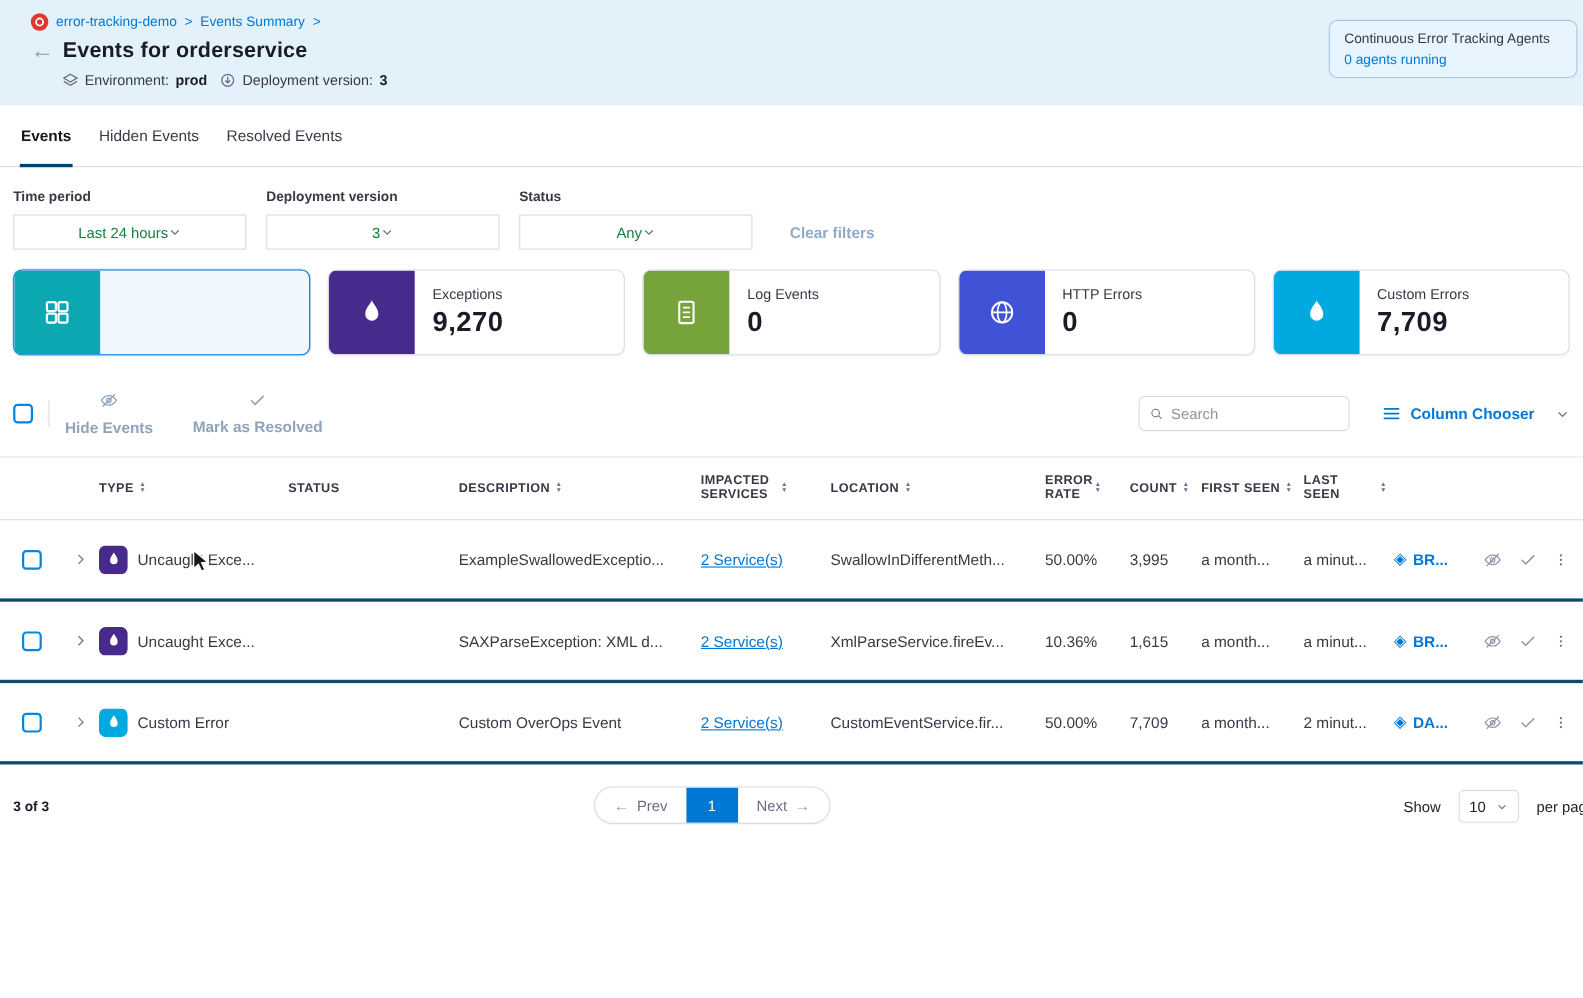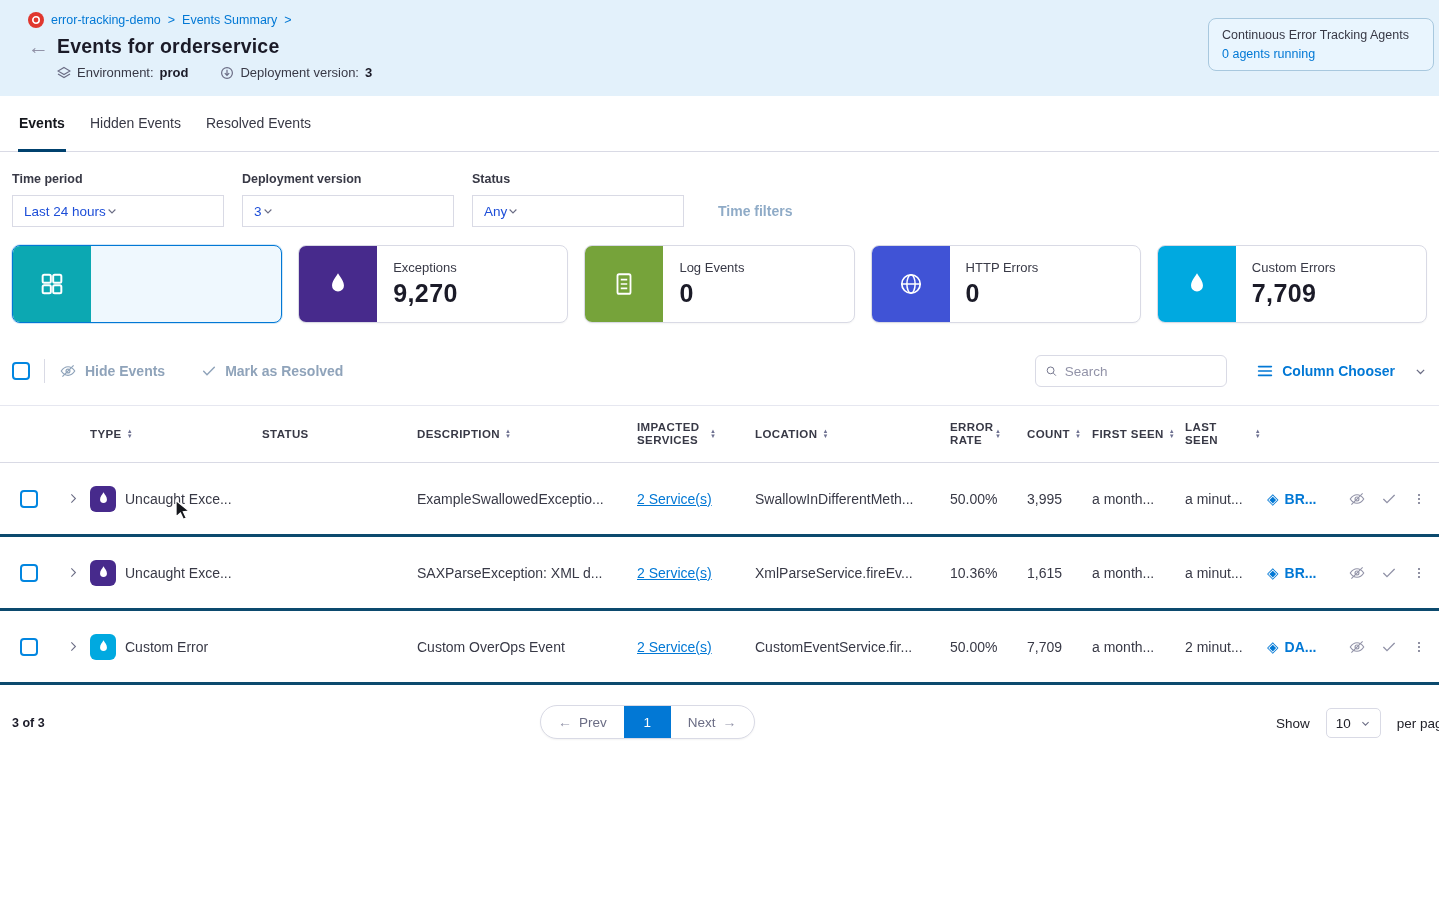--- a/index.html
+++ b/index.html
@@ -13,53 +13,53 @@
   
   .header { background:#e3f1fb; padding:12px 16px 14px 28px; position:relative; height:96px; }
   .breadcrumb { display:flex; align-items:center; gap:7px; font-size:12.5px; }
   .crumb { color:#0278d5; cursor:pointer; }
   .crumb-sep { color:#0278d5; }
   .logo { width:16px; height:16px; border-radius:50%; background:#e0372e; display:inline-flex; align-items:center; justify-content:center; flex:0 0 16px; }
   .logo svg { display:block; }
   .title-row { display:flex; align-items:center; gap:11px; margin-top:7px; }
   .back-arrow { color:#9293a8; font-size:21px; line-height:20px; cursor:pointer; width:18px; }
   .page-title { font-size:19.5px; font-weight:bold; color:#1b1b28; letter-spacing:.2px; }
-  .meta-row { display:flex; gap:32px; margin-top:7px; margin-left:29px; font-size:13px; color:#383946; align-items:flex-end; }
+  .meta-row { display:flex; gap:12px; margin-top:7px; margin-left:29px; font-size:13px; color:#383946; align-items:flex-end; }
   .meta-item { display:flex; gap:6px; align-items:center; }
   .meta-item b { color:#1b1b28; }
   .agents-box { position:absolute; right:5px; top:18px; width:226px; background:#e9f5fe; border:1px solid #a8c8de; border-radius:8px; padding:9px 13px; }
   .agents-title { font-size:12.5px; color:#383946; }
   .agents-status { font-size:12.5px; color:#0278d5; margin-top:5px; cursor:pointer; }
 
   
   .tabs { display:flex; background:#fff; border-bottom:1px solid #d9dae5; padding:0 18px; height:56px; align-items:stretch; }
   .tab { display:flex; align-items:center; margin-right:23px; font-size:14px; color:#383946; cursor:pointer; border-bottom:3px solid transparent; margin-bottom:-1px; padding:0 1px; }
   .tab.active { color:#14161c; font-weight:bold; border-bottom-color:#00416e; }
 
   
   .filters { display:flex; padding:20px 12px 16px; gap:18px; align-items:flex-end; }
   .filter-label { font-size:12.5px; font-weight:bold; color:#383946; margin-bottom:9px; }
-  .select { width:212px; height:32px; border:1px solid #d9dae5; border-radius:0; background:#fff; display:flex; align-items:center; justify-content:flex-start; padding:0 11px; font-size:13.5px; color:#1d4ed8; cursor:pointer; }
+  .select { width:212px; height:32px; border:1px solid #d9dae5; border-radius:0; background:#fff; display:flex; align-items:center; justify-content:center; padding:0 11px; font-size:13.5px; color:#15803d; cursor:pointer; }
   .clear-filters { margin-left:16px; padding-bottom:8px; font-size:14px; color:#8fabc7; font-weight:bold; cursor:pointer; }
 
   
   .cards { display:flex; gap:16px; padding:0 12px; margin-top:2px; }
   .card { flex:1; height:78px; background:#fff; border:1px solid #d9dae5; border-radius:8px; display:flex; align-items:stretch; overflow:hidden; cursor:pointer; box-shadow:0 1px 2px rgba(0,0,0,.04); }
   .card.selected { background:#eff8fe; border:1.5px solid #0278d5; box-shadow:0 0 0 1px rgba(2,120,213,.18); }
   .card-icon { flex:0 0 78px; display:flex; align-items:center; justify-content:center; }
   .ci-teal { background:#0ca8b2; } .ci-purple { background:#472a8c; } .ci-green { background:#76a33a; } .ci-indigo { background:#4053d6; } .ci-cyan { background:#00a9e0; }
   .card-body { display:flex; flex-direction:column; justify-content:center; gap:4px; padding:0 16px; min-width:0; }
   .card-label { font-size:13px; color:#383946; white-space:nowrap; }
   .card-value { font-size:25px; font-weight:bold; color:#1b1b28; letter-spacing:.4px; }
 
   
   .action-bar { display:flex; align-items:center; padding:32px 12px 18px; gap:14px; }
   .checkbox { width:18px; height:18px; border:2px solid #0286e0; border-radius:4px; background:#fff; cursor:pointer; flex:0 0 18px; }
   .vdivider { width:1px; height:24px; background:#d9dae5; }
-  .bulk-btn { display:flex; align-items:center; gap:8px; color:#8fa3ba; font-weight:bold; font-size:14px; cursor:pointer; }
+  .bulk-btn { display:flex; align-items:center; gap:8px; color:#8fa3ba; font-weight:bold; font-size:14px; cursor:pointer;flex-direction:column; }
   .bulk-btn + .bulk-btn { margin-left:22px; }
   .search-box { margin-left:auto; width:192px; height:32px; border:1px solid #d9dae5; border-radius:6px; background:#fff; display:flex; align-items:center; padding:0 9px; gap:7px; }
   .search-box input { border:none; outline:none; width:100%; font-size:13.5px; color:#22222a; font-family:"Liberation Sans", sans-serif; background:transparent; }
   .search-box input::placeholder { color:#9293a8; }
   .column-chooser { display:flex; align-items:center; gap:9px; margin-left:16px; color:#0278d5; font-weight:bold; font-size:14px; cursor:pointer; }
   .column-chooser .chev { margin-left:10px; display:flex; }
 
   
   .grid-cols { display:grid; grid-template-columns:56px 34px 172px 155px 220px 118px 195px 77px 65px 93px 82px 81px 91px; }
   .thead { border-top:1px solid #e6e7f0; border-bottom:1px solid #d9dae5; min-height:58px; align-items:center; }
@@ -164,21 +164,21 @@
   </div>
   <div>
     <div class="filter-label">Status</div>
     <div class="select">
       <span>Any</span>
       <svg class="chev" width="12" height="12" viewBox="0 0 16 16">
           <path d="M3.5 6l4.5 4.5L12.5 6" fill="none" stroke="#6b6d85" stroke-width="1.5"></path>
         </svg>
     </div>
   </div>
-  <div class="clear-filters">Time filters</div>
+  <div class="clear-filters">Clear filters</div>
 </div>
 
 <div class="cards">
   <div class="card selected">
     <div class="card-icon ci-teal">
       <svg width="28" height="28" viewBox="0 0 24 24">
         <rect x="4" y="4" width="7" height="7" rx="1.3" fill="none" stroke="#fff" stroke-width="1.7"></rect>
         <rect x="13" y="4" width="7" height="7" rx="1.3" fill="none" stroke="#fff" stroke-width="1.7"></rect>
         <rect x="4" y="13" width="7" height="7" rx="1.3" fill="none" stroke="#fff" stroke-width="1.7"></rect>
         <rect x="13" y="13" width="7" height="7" rx="1.3" fill="none" stroke="#fff" stroke-width="1.7"></rect>

